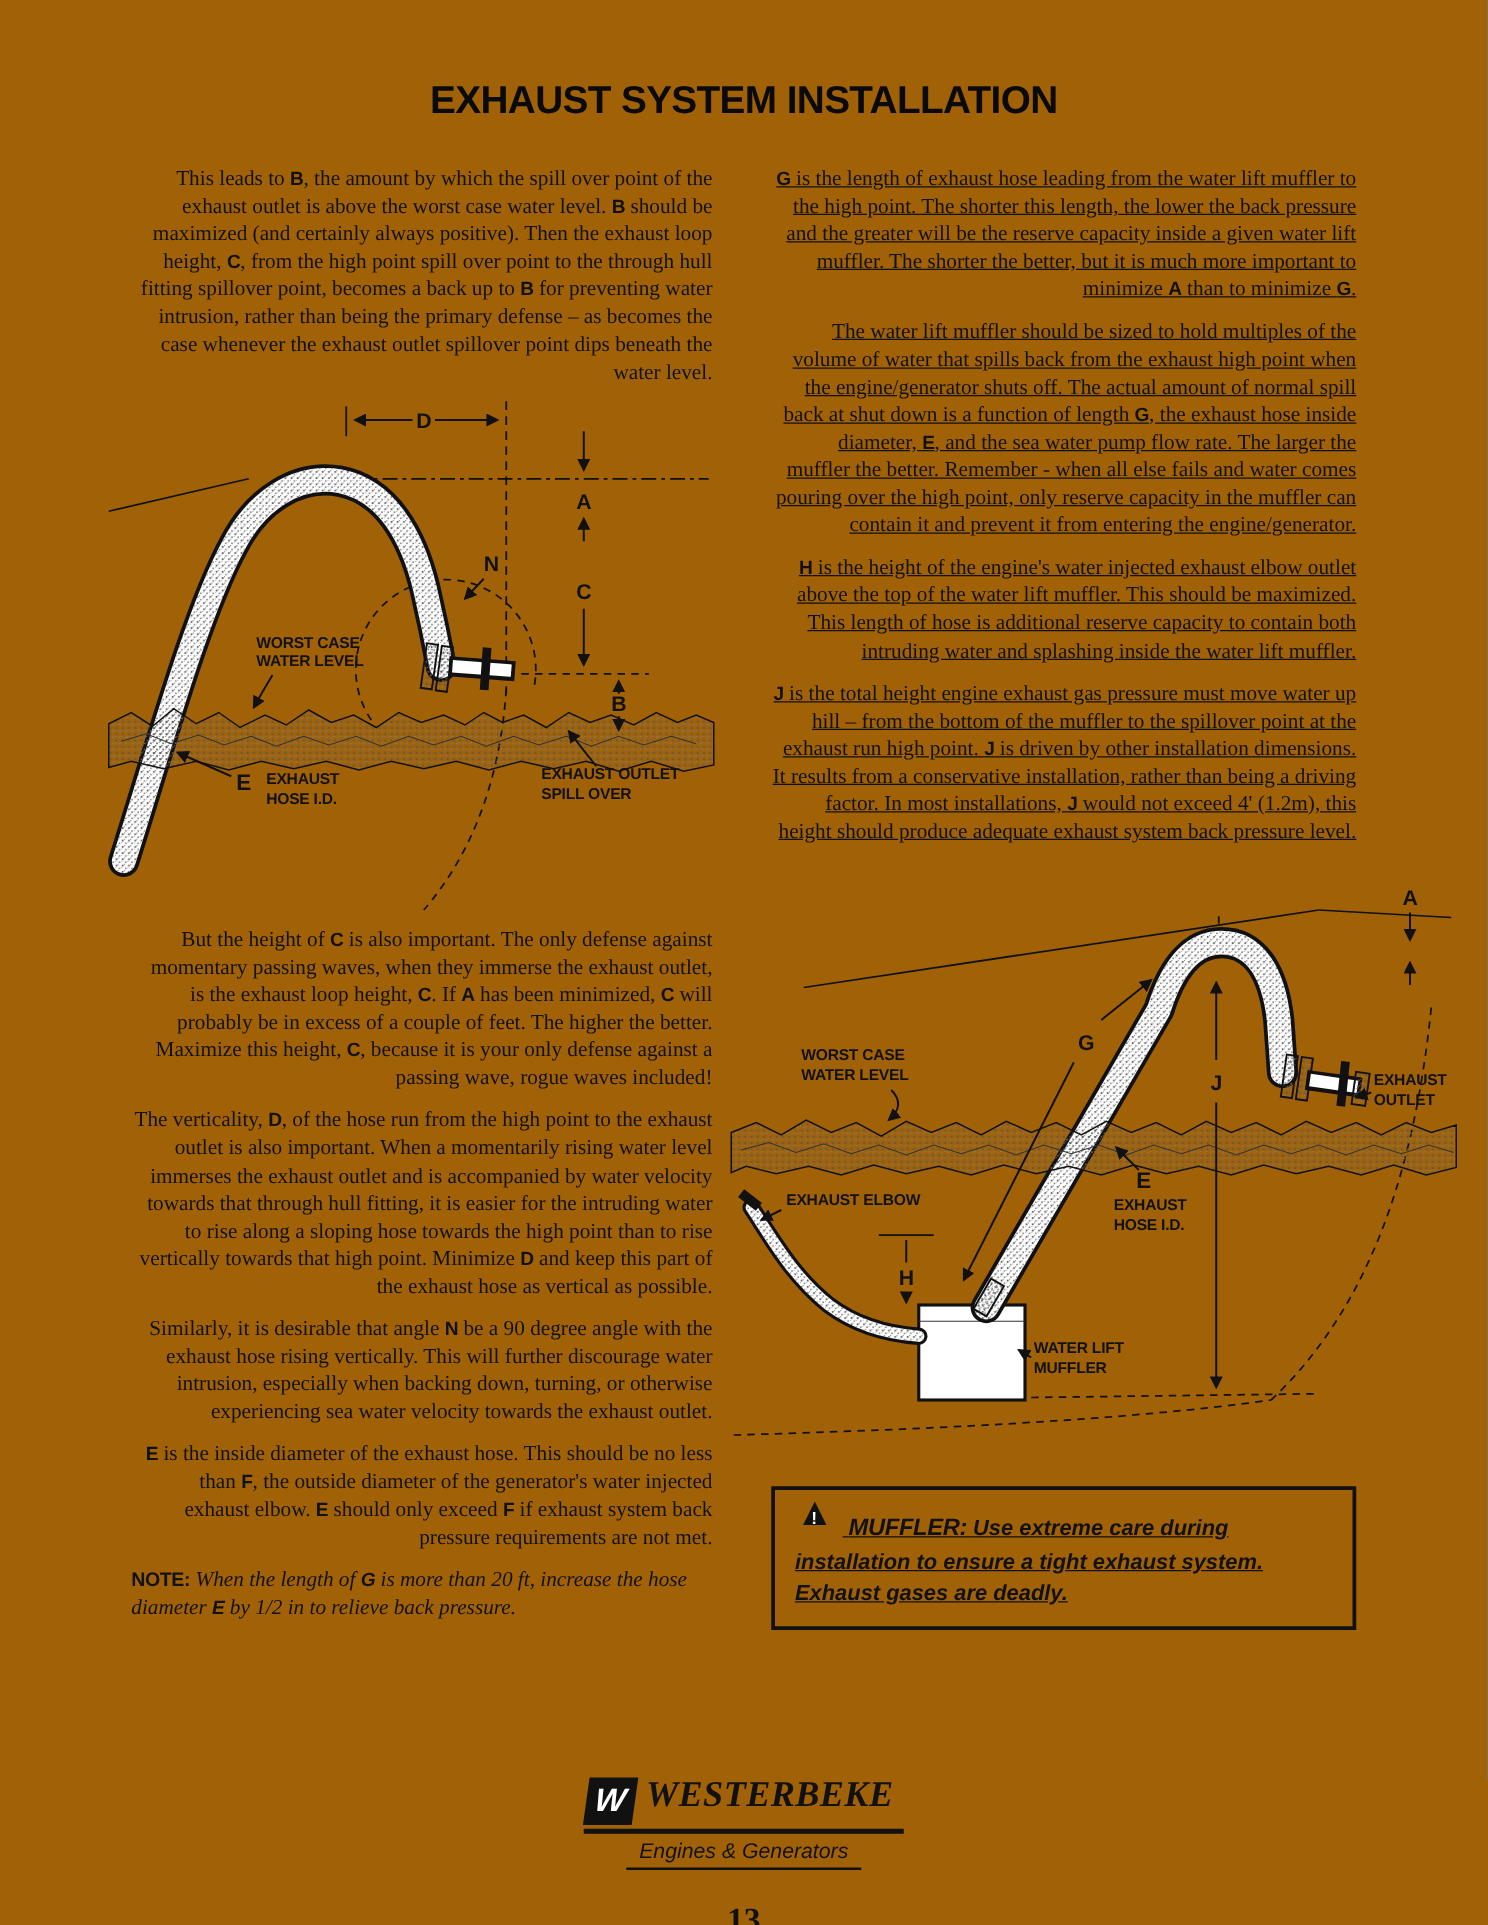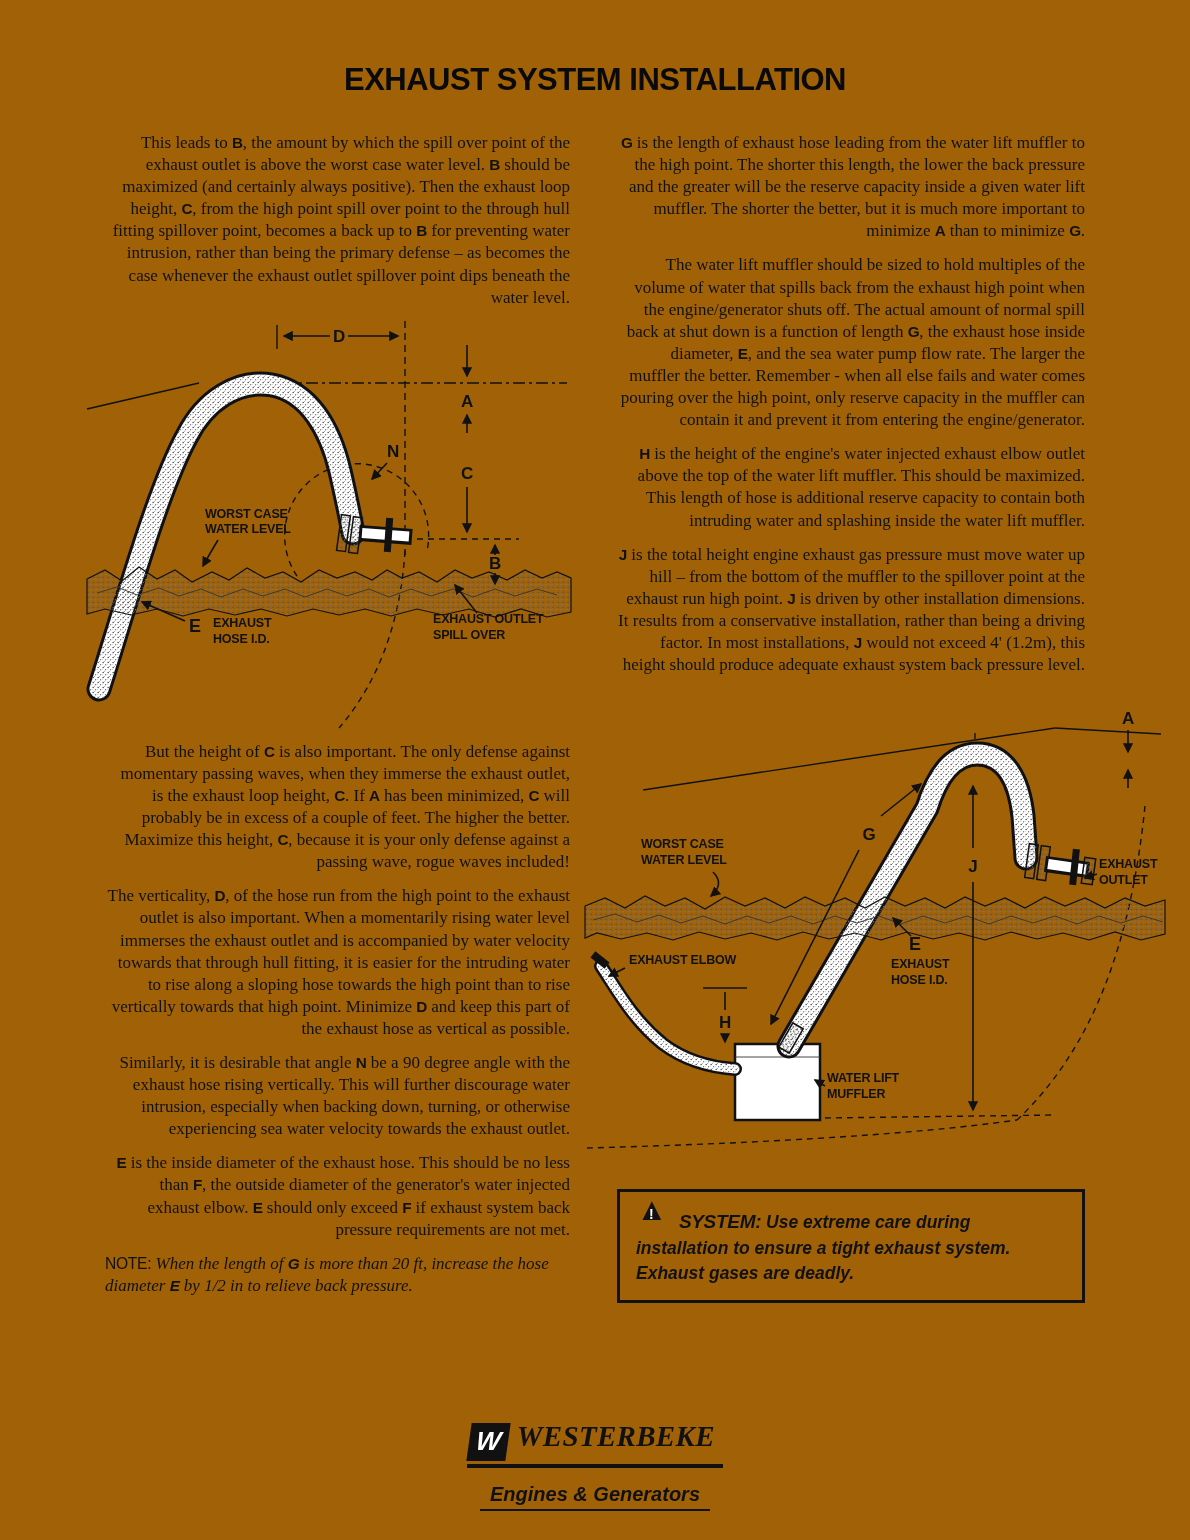--- a/index.html
+++ b/index.html
@@ -8,30 +8,30 @@
     font-family:"Liberation Serif", serif; color:#111; overflow:hidden;
     margin:0 auto;
   }
   .title {
     margin:62px 0 0 0; text-align:center;
     font-family:"Liberation Sans", sans-serif; font-weight:700;
     font-size:31px; letter-spacing:-0.5px; color:#0a0a0a;
   }
   .columns { display:flex; gap:47px; padding:0 105px; margin-top:34px; align-items:flex-start; }
   .col-left  { width:465px; flex:0 0 465px; }
-  .col-right { width:468px; flex:0 0 468px; }
+  .col-right { width:468px; flex:0 0 468px;text-decoration:underline; }
   p.body { margin:0 0 12px 0; font-size:17px; line-height:1.3; text-align:right; }
   p.body b, .note b {
     font-family:"Liberation Sans", sans-serif; font-weight:700;
     font-size:0.9em; letter-spacing:-0.3px;
   }
   .note { font-style:italic; margin:2px 0 0 0; font-size:17px; line-height:1.3; }
   .note .note-label {
     font-style:normal; font-family:"Liberation Sans", sans-serif;
-    font-weight:400; font-size:0.92em;
+    font-weight:700; font-size:0.92em;
   }
   svg.fig { display:block; overflow:visible; }
   svg.fig1 { margin:6px 0 10px -18px; }
   svg.fig2 { margin:12px 0 16px -32px; }
   svg text {
     font-family:"Liberation Sans", sans-serif; font-weight:700; fill:#111;
     letter-spacing:-0.2px;
   }
   svg text.lbl  { font-size:12.5px; }
   svg text.big  { font-size:17px; }
@@ -64,21 +64,21 @@
     font-family:"Liberation Sans", sans-serif; font-weight:700; font-style:italic;
     font-size:26px; line-height:1; padding:5px 9px 7px 7px; transform:skewX(-8deg);
     letter-spacing:-2px; vertical-align:-4px;
   }
   .brand {
     font-family:Liberation Serif, serif; font-weight:700; font-style:italic;
     font-size:29px; letter-spacing:0.3px; margin-left:5px; vertical-align:0px;
   }
   .tagline {
     display:inline-block; font-family:"Liberation Sans", sans-serif; font-style:italic;
-    font-size:20px; margin-top:14px; border-bottom:2.5px solid #111; padding:1px 10px 3px;font-weight:bold;
+    font-size:17px; margin-top:3px; border-bottom:2.5px solid #111; padding:1px 10px 3px;
   }
   .pageno { font-family:Liberation Serif, serif; font-weight:700; font-size:27px; margin-top:25px; }
 </style>
 </head>
 <body>
 
 <div class="page">
 
   <h1 class="title">EXHAUST SYSTEM INSTALLATION</h1>
 
@@ -297,21 +297,21 @@
         <g>
           <text x="242" y="394" class="lbl">WATER LIFT</text>
           <text x="242" y="410" class="lbl">MUFFLER</text>
           <line x1="240" y1="398" x2="230" y2="392" class="dim" marker-end="url(#arrB)"></line>
         </g>
       </svg>
 
       <div class="warning-box">
         <p>
           <span class="warn-icon"><span class="tri">▲</span><span class="bang">!</span></span>
-          <b class="warn-title">SYSTEM:</b>
+          <b class="warn-title">MUFFLER:</b>
           <span>Use extreme care during installation to ensure a tight exhaust system. Exhaust gases are deadly.</span>
         </p>
       </div>
     </div>
   </div>
 
   <div class="footer">
     <div>
       <span class="brandline">
         <span class="logo-mark">W</span>

